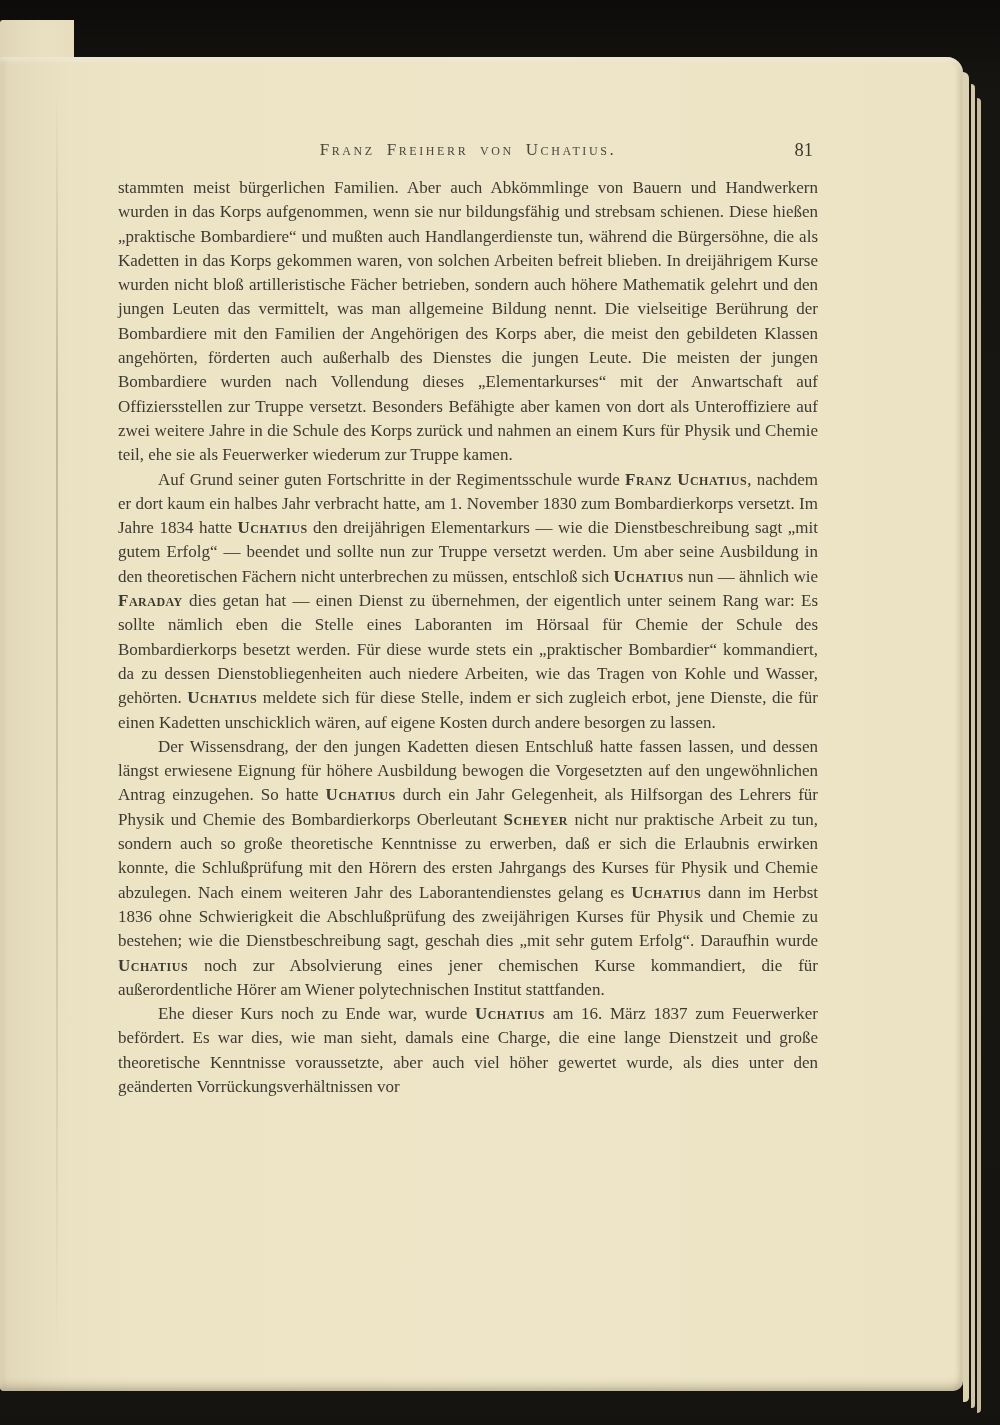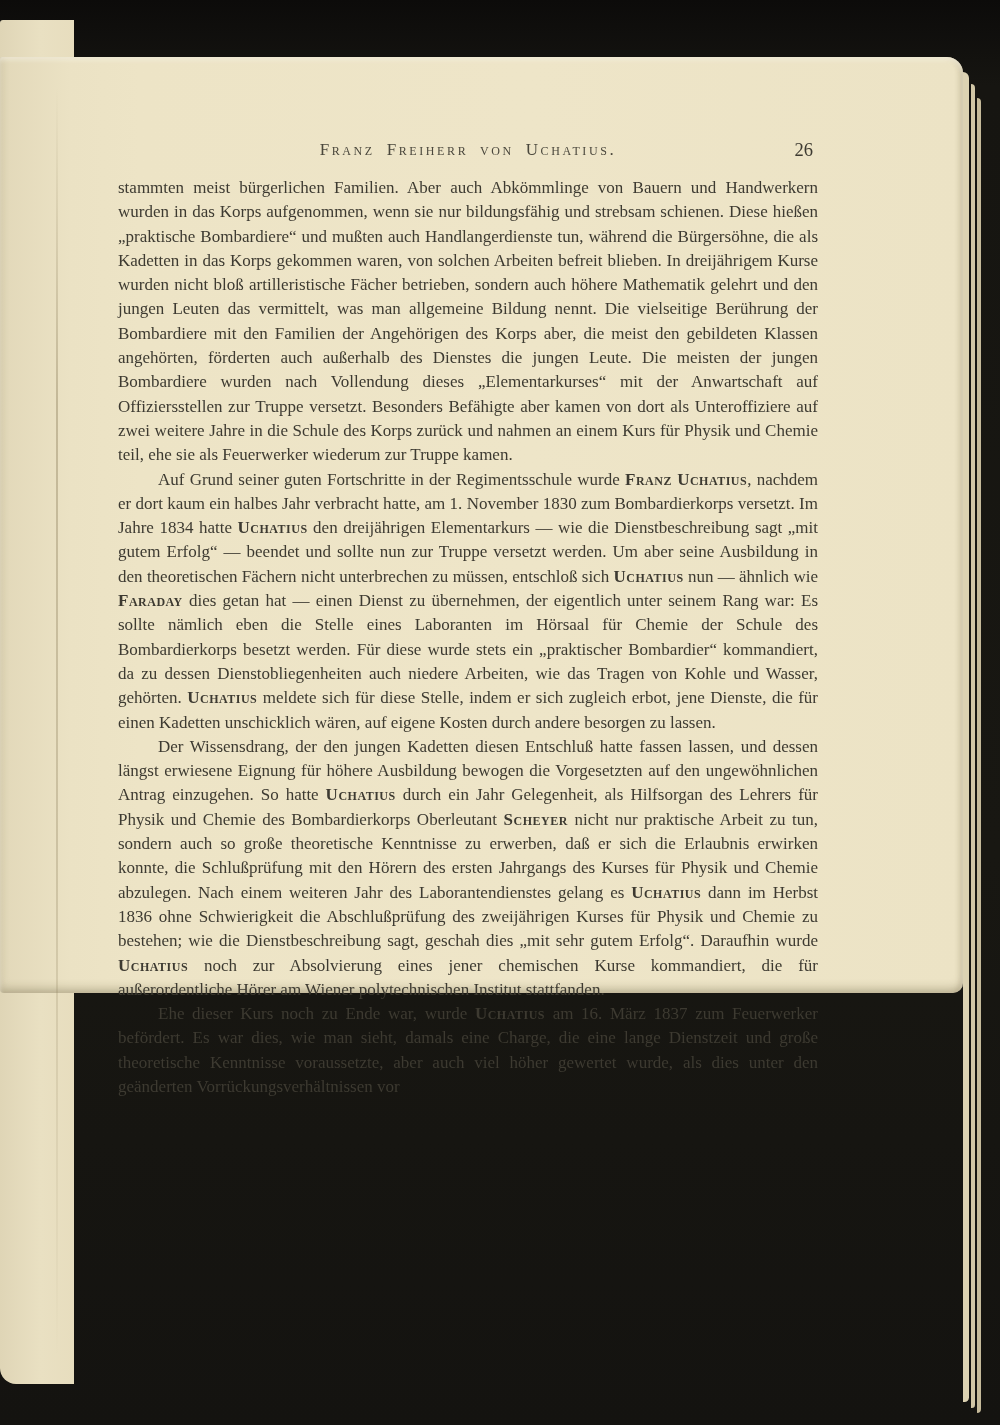--- a/index.html
+++ b/index.html
@@ -28,21 +28,21 @@
     height: 1364px;
     background: linear-gradient(90deg, #dfd5b6 0%, #e9e0c2 55%, #e7ddbe 100%);
     border-radius: 3px 0 0 16px;
   }
   
   .page {
     position: absolute;
     left: 0;
     top: 57px;
     width: 963px;
-    height: 936px;
+    height: 1334px;
     background: linear-gradient(90deg, #e2d8b9 0%, #ebe2c4 70px, #ede4c6 140px, #eee5c8 55%, #ece3c5 100%);
     border-radius: 2px 16px 10px 4px;
     box-shadow: inset 0 3px 4px rgba(255,252,240,0.55),
                 inset 0 -5px 9px rgba(90,78,48,0.28),
                 inset -3px 0 5px rgba(120,105,70,0.18);
   }
   
   .crease {
     position: absolute;
     left: 56px;
@@ -118,21 +118,21 @@
   <div class="stack s2"></div>
   <div class="stack s3"></div>
 
   <div class="page">
     <div class="crease"></div>
 
     <div class="content">
 
       <div class="header-row">
         <div class="header-title">Franz Freiherr von Uchatius.</div>
-        <div class="page-num">26</div>
+        <div class="page-num">81</div>
       </div>
 
       <div class="body-text">
         <p class="first">stammten meist bürgerlichen Familien. Aber auch Abkömmlinge von Bauern und Handwerkern wurden in das Korps aufgenommen, wenn sie nur bildungsfähig und strebsam schienen. Diese hießen „praktische Bombardiere“ und mußten auch Handlangerdienste tun, während die Bürgersöhne, die als Kadetten in das Korps gekommen waren, von solchen Arbeiten befreit blieben. In dreijährigem Kurse wurden nicht bloß artilleristische Fächer betrieben, sondern auch höhere Mathematik gelehrt und den jungen Leuten das vermittelt, was man allgemeine Bildung nennt. Die vielseitige Berührung der Bombardiere mit den Familien der Angehörigen des Korps aber, die meist den gebildeten Klassen angehörten, förderten auch außerhalb des Dienstes die jungen Leute. Die meisten der jungen Bombardiere wurden nach Vollendung dieses „Elementarkurses“ mit der Anwartschaft auf Offiziersstellen zur Truppe versetzt. Besonders Befähigte aber kamen von dort als Unteroffiziere auf zwei weitere Jahre in die Schule des Korps zurück und nahmen an einem Kurs für Physik und Chemie teil, ehe sie als Feuerwerker wiederum zur Truppe kamen.</p>
         <p>Auf Grund seiner guten Fortschritte in der Regimentsschule wurde <span class="sc">Franz</span> <span class="sc">Uchatius</span>, nachdem er dort kaum ein halbes Jahr verbracht hatte, am 1. November 1830 zum Bombardierkorps versetzt. Im Jahre 1834 hatte <span class="sc">Uchatius</span> den dreijährigen Elementarkurs — wie die Dienstbeschreibung sagt „mit gutem Erfolg“ — beendet und sollte nun zur Truppe versetzt werden. Um aber seine Ausbildung in den theoretischen Fächern nicht unterbrechen zu müssen, entschloß sich <span class="sc">Uchatius</span> nun — ähnlich wie <span class="sc">Faraday</span> dies getan hat — einen Dienst zu übernehmen, der eigentlich unter seinem Rang war: Es sollte nämlich eben die Stelle eines Laboranten im Hörsaal für Chemie der Schule des Bombardierkorps besetzt werden. Für diese wurde stets ein „praktischer Bombardier“ kommandiert, da zu dessen Dienstobliegenheiten auch niedere Arbeiten, wie das Tragen von Kohle und Wasser, gehörten. <span class="sc">Uchatius</span> meldete sich für diese Stelle, indem er sich zugleich erbot, jene Dienste, die für einen Kadetten unschicklich wären, auf eigene Kosten durch andere besorgen zu lassen.</p>
         <p>Der Wissensdrang, der den jungen Kadetten diesen Entschluß hatte fassen lassen, und dessen längst erwiesene Eignung für höhere Ausbildung bewogen die Vorgesetzten auf den ungewöhnlichen Antrag einzugehen. So hatte <span class="sc">Uchatius</span> durch ein Jahr Gelegenheit, als Hilfsorgan des Lehrers für Physik und Chemie des Bombardierkorps Oberleutant <span class="sc">Scheyer</span> nicht nur praktische Arbeit zu tun, sondern auch so große theoretische Kenntnisse zu erwerben, daß er sich die Erlaubnis erwirken konnte, die Schlußprüfung mit den Hörern des ersten Jahrgangs des Kurses für Physik und Chemie abzulegen. Nach einem weiteren Jahr des Laborantendienstes gelang es <span class="sc">Uchatius</span> dann im Herbst 1836 ohne Schwierigkeit die Abschlußprüfung des zweijährigen Kurses für Physik und Chemie zu bestehen; wie die Dienstbeschreibung sagt, geschah dies „mit sehr gutem Erfolg“. Daraufhin wurde <span class="sc">Uchatius</span> noch zur Absolvierung eines jener chemischen Kurse kommandiert, die für außerordentliche Hörer am Wiener polytechnischen Institut stattfanden.</p>
         <p>Ehe dieser Kurs noch zu Ende war, wurde <span class="sc">Uchatius</span> am 16. März 1837 zum Feuerwerker befördert. Es war dies, wie man sieht, damals eine Charge, die eine lange Dienstzeit und große theoretische Kenntnisse voraussetzte, aber auch viel höher gewertet wurde, als dies unter den geänderten Vorrückungsverhältnissen vor</p>
       </div>
 
     </div>

